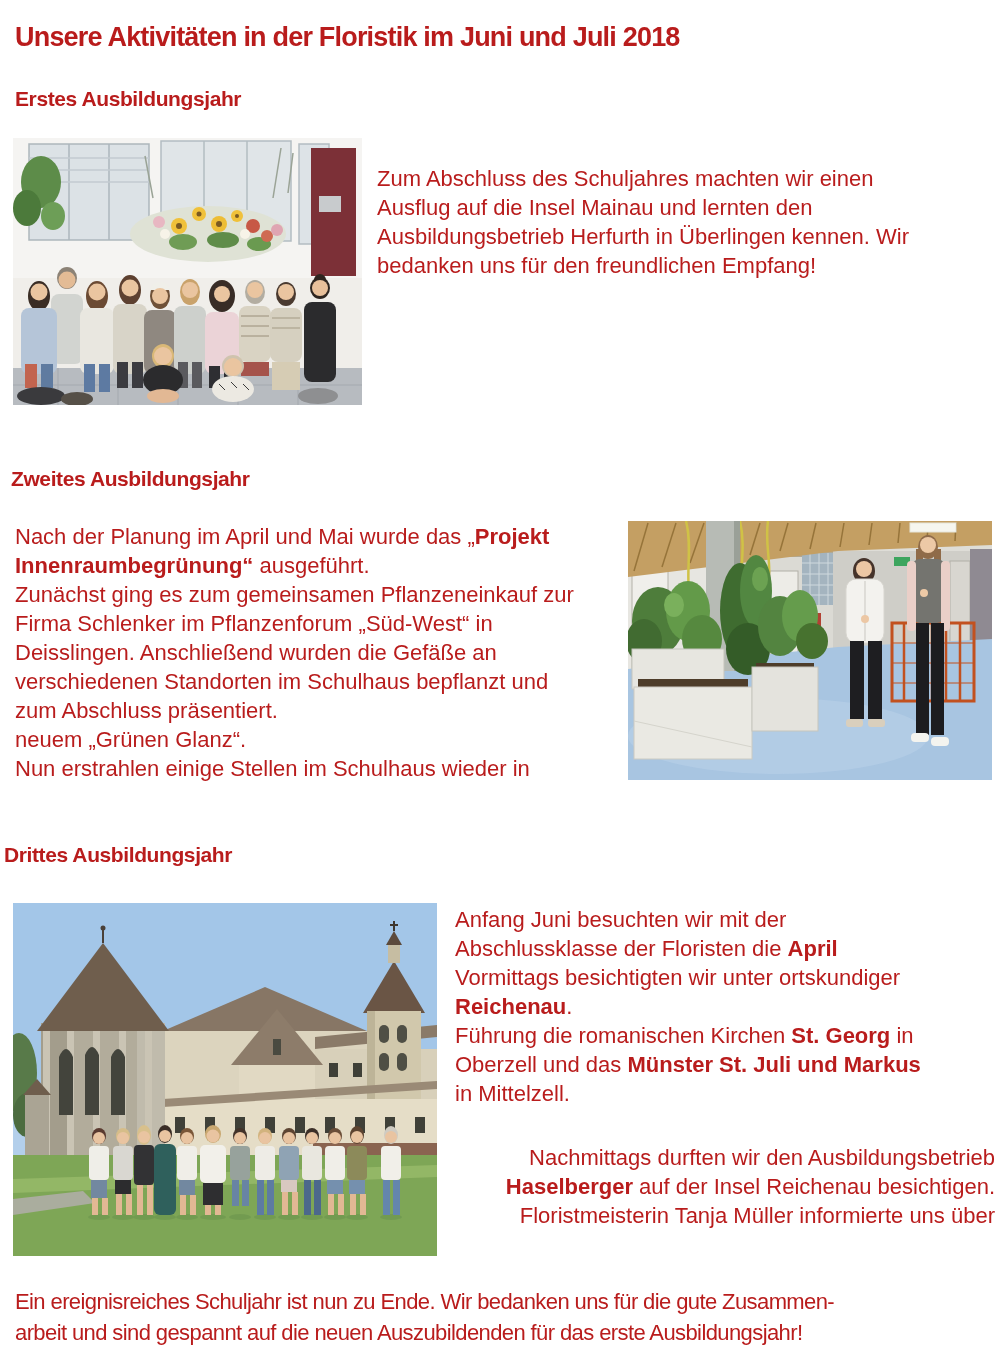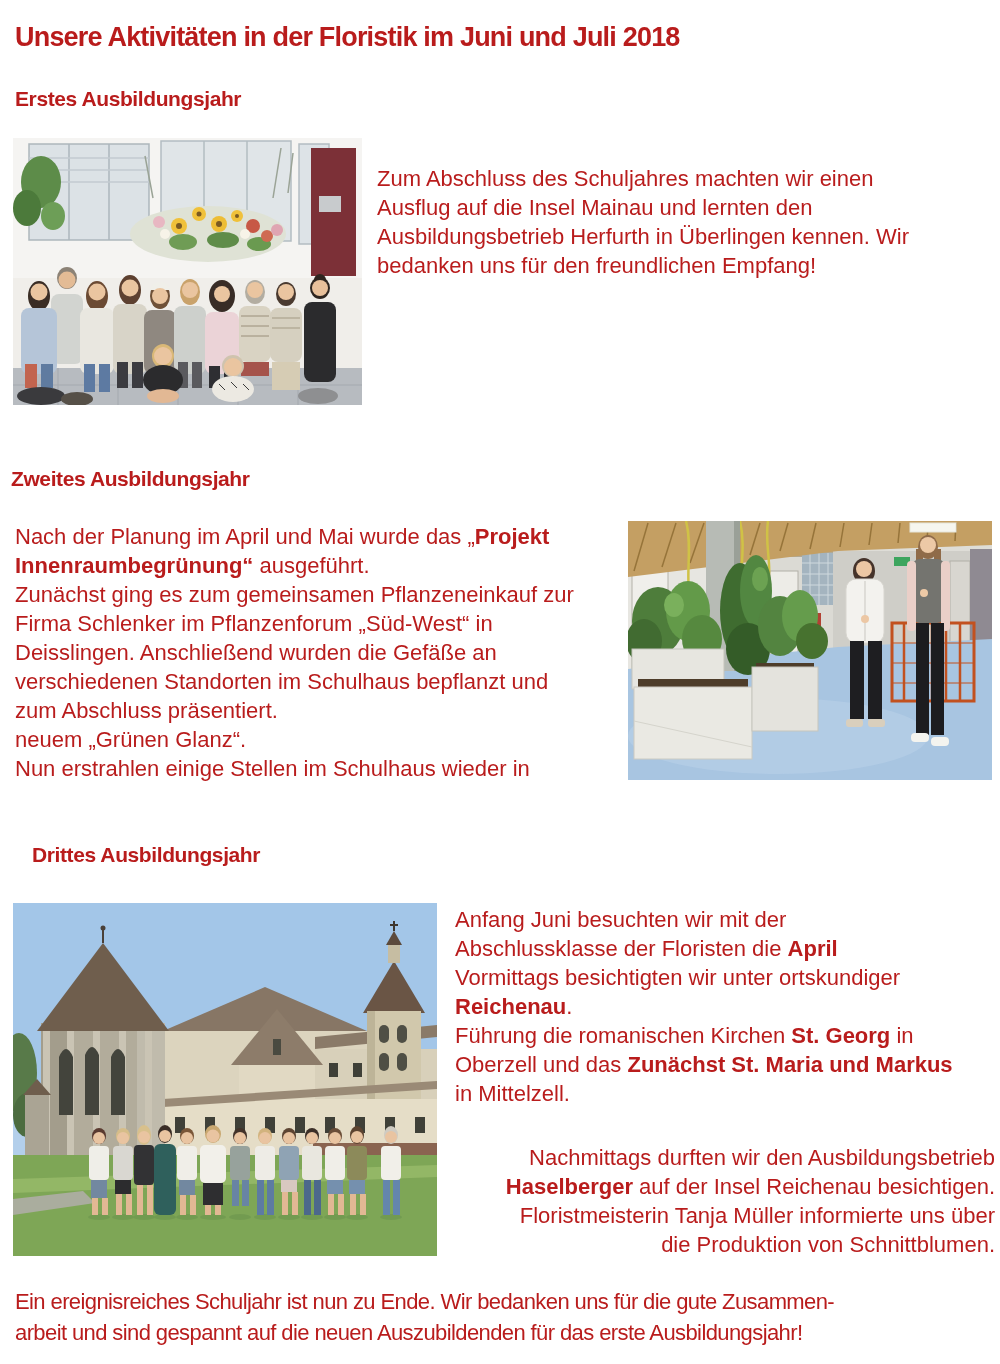--- a/index.html
+++ b/index.html
@@ -275,21 +275,21 @@
       <rect x="279" y="40" width="9" height="70" rx="4" fill="#eacfc8"></rect>
       <rect x="313" y="40" width="9" height="70" rx="4" fill="#eacfc8"></rect>
       <circle cx="296" cy="72" r="4" fill="#edc9a6"></circle>
       <rect x="288" y="102" width="13" height="112" fill="#1c1c1f"></rect>
       <rect x="303" y="102" width="13" height="112" fill="#1c1c1f"></rect>
       <rect x="283" y="212" width="18" height="9" rx="4" fill="#f4f4ef"></rect>
       <rect x="303" y="216" width="18" height="9" rx="4" fill="#f4f4ef"></rect>
     </g>
   </svg>
 
-  <div class="abs h2" style="left:32px;top:843px;">Drittes Ausbildungsjahr</div>
+  <div class="abs h2" style="left:4px;top:843px;">Drittes Ausbildungsjahr</div>
 
   <svg class="abs photo" style="left:13px;top:903px;" width="424" height="353" viewBox="0 0 424 353" role="img">
     <rect width="424" height="353" fill="#a3c6e8"></rect>
     <rect y="200" width="424" height="58" fill="#bed5ec" opacity="0.6"></rect>
     <ellipse cx="6" cy="170" rx="18" ry="40" fill="#587a49"></ellipse>
     <ellipse cx="14" cy="212" rx="14" ry="22" fill="#4c6c40"></ellipse>
     <g>
       <polygon points="150,128 252,84 354,128 354,132 150,132" fill="#877665"></polygon>
       <rect x="150" y="128" width="204" height="70" fill="#dcd4be"></rect>
       <rect x="302" y="146" width="122" height="84" fill="#d8d0ba"></rect>
@@ -438,28 +438,27 @@
       </g>
     </g>
   </svg>
 
   <div class="abs para" style="left:455px;top:905px;width:540px;">
       <div class="tline"><span>Anfang Juni besuchten wir mit der</span></div>
       <div class="tline"><span>Abschlussklasse der Floristen die </span><span class="b">April</span></div>
       <div class="tline"><span>Vormittags besichtigten wir unter ortskundiger</span></div>
       <div class="tline"><span class="b">Reichenau</span><span>.</span></div>
       <div class="tline"><span>Führung die romanischen Kirchen </span><span class="b">St. Georg</span><span> in</span></div>
-      <div class="tline"><span>Oberzell und das </span><span class="b">Zunächst St. Maria und Markus</span></div>
+      <div class="tline"><span>Oberzell und das </span><span class="b">Münster St. Juli und Markus</span></div>
       <div class="tline"><span>in Mittelzell.</span></div>
     </div>
   <div class="abs para" style="left:455px;top:1143px;width:540px;text-align:right;">
       <div class="tline"><span>Nachmittags durften wir den Ausbildungsbetrieb</span></div>
       <div class="tline"><span class="b">Haselberger</span><span> auf der Insel Reichenau besichtigen.</span></div>
       <div class="tline"><span>Floristmeisterin Tanja Müller informierte uns über</span></div>
-      <div class="tline"><span>die Produktion von Schnittblumen.</span></div>
     </div>
 
   <div class="abs para condensed" style="left:15px;top:1286px;width:975px;">
       <div class="tline"><span>Ein ereignisreiches Schuljahr ist nun zu Ende. Wir bedanken uns für die gute Zusammen-</span></div>
       <div class="tline"><span>arbeit und sind gespannt auf die neuen Auszubildenden für das erste Ausbildungsjahr!</span></div>
     </div>
 
 </div>
 
 </body></html>

